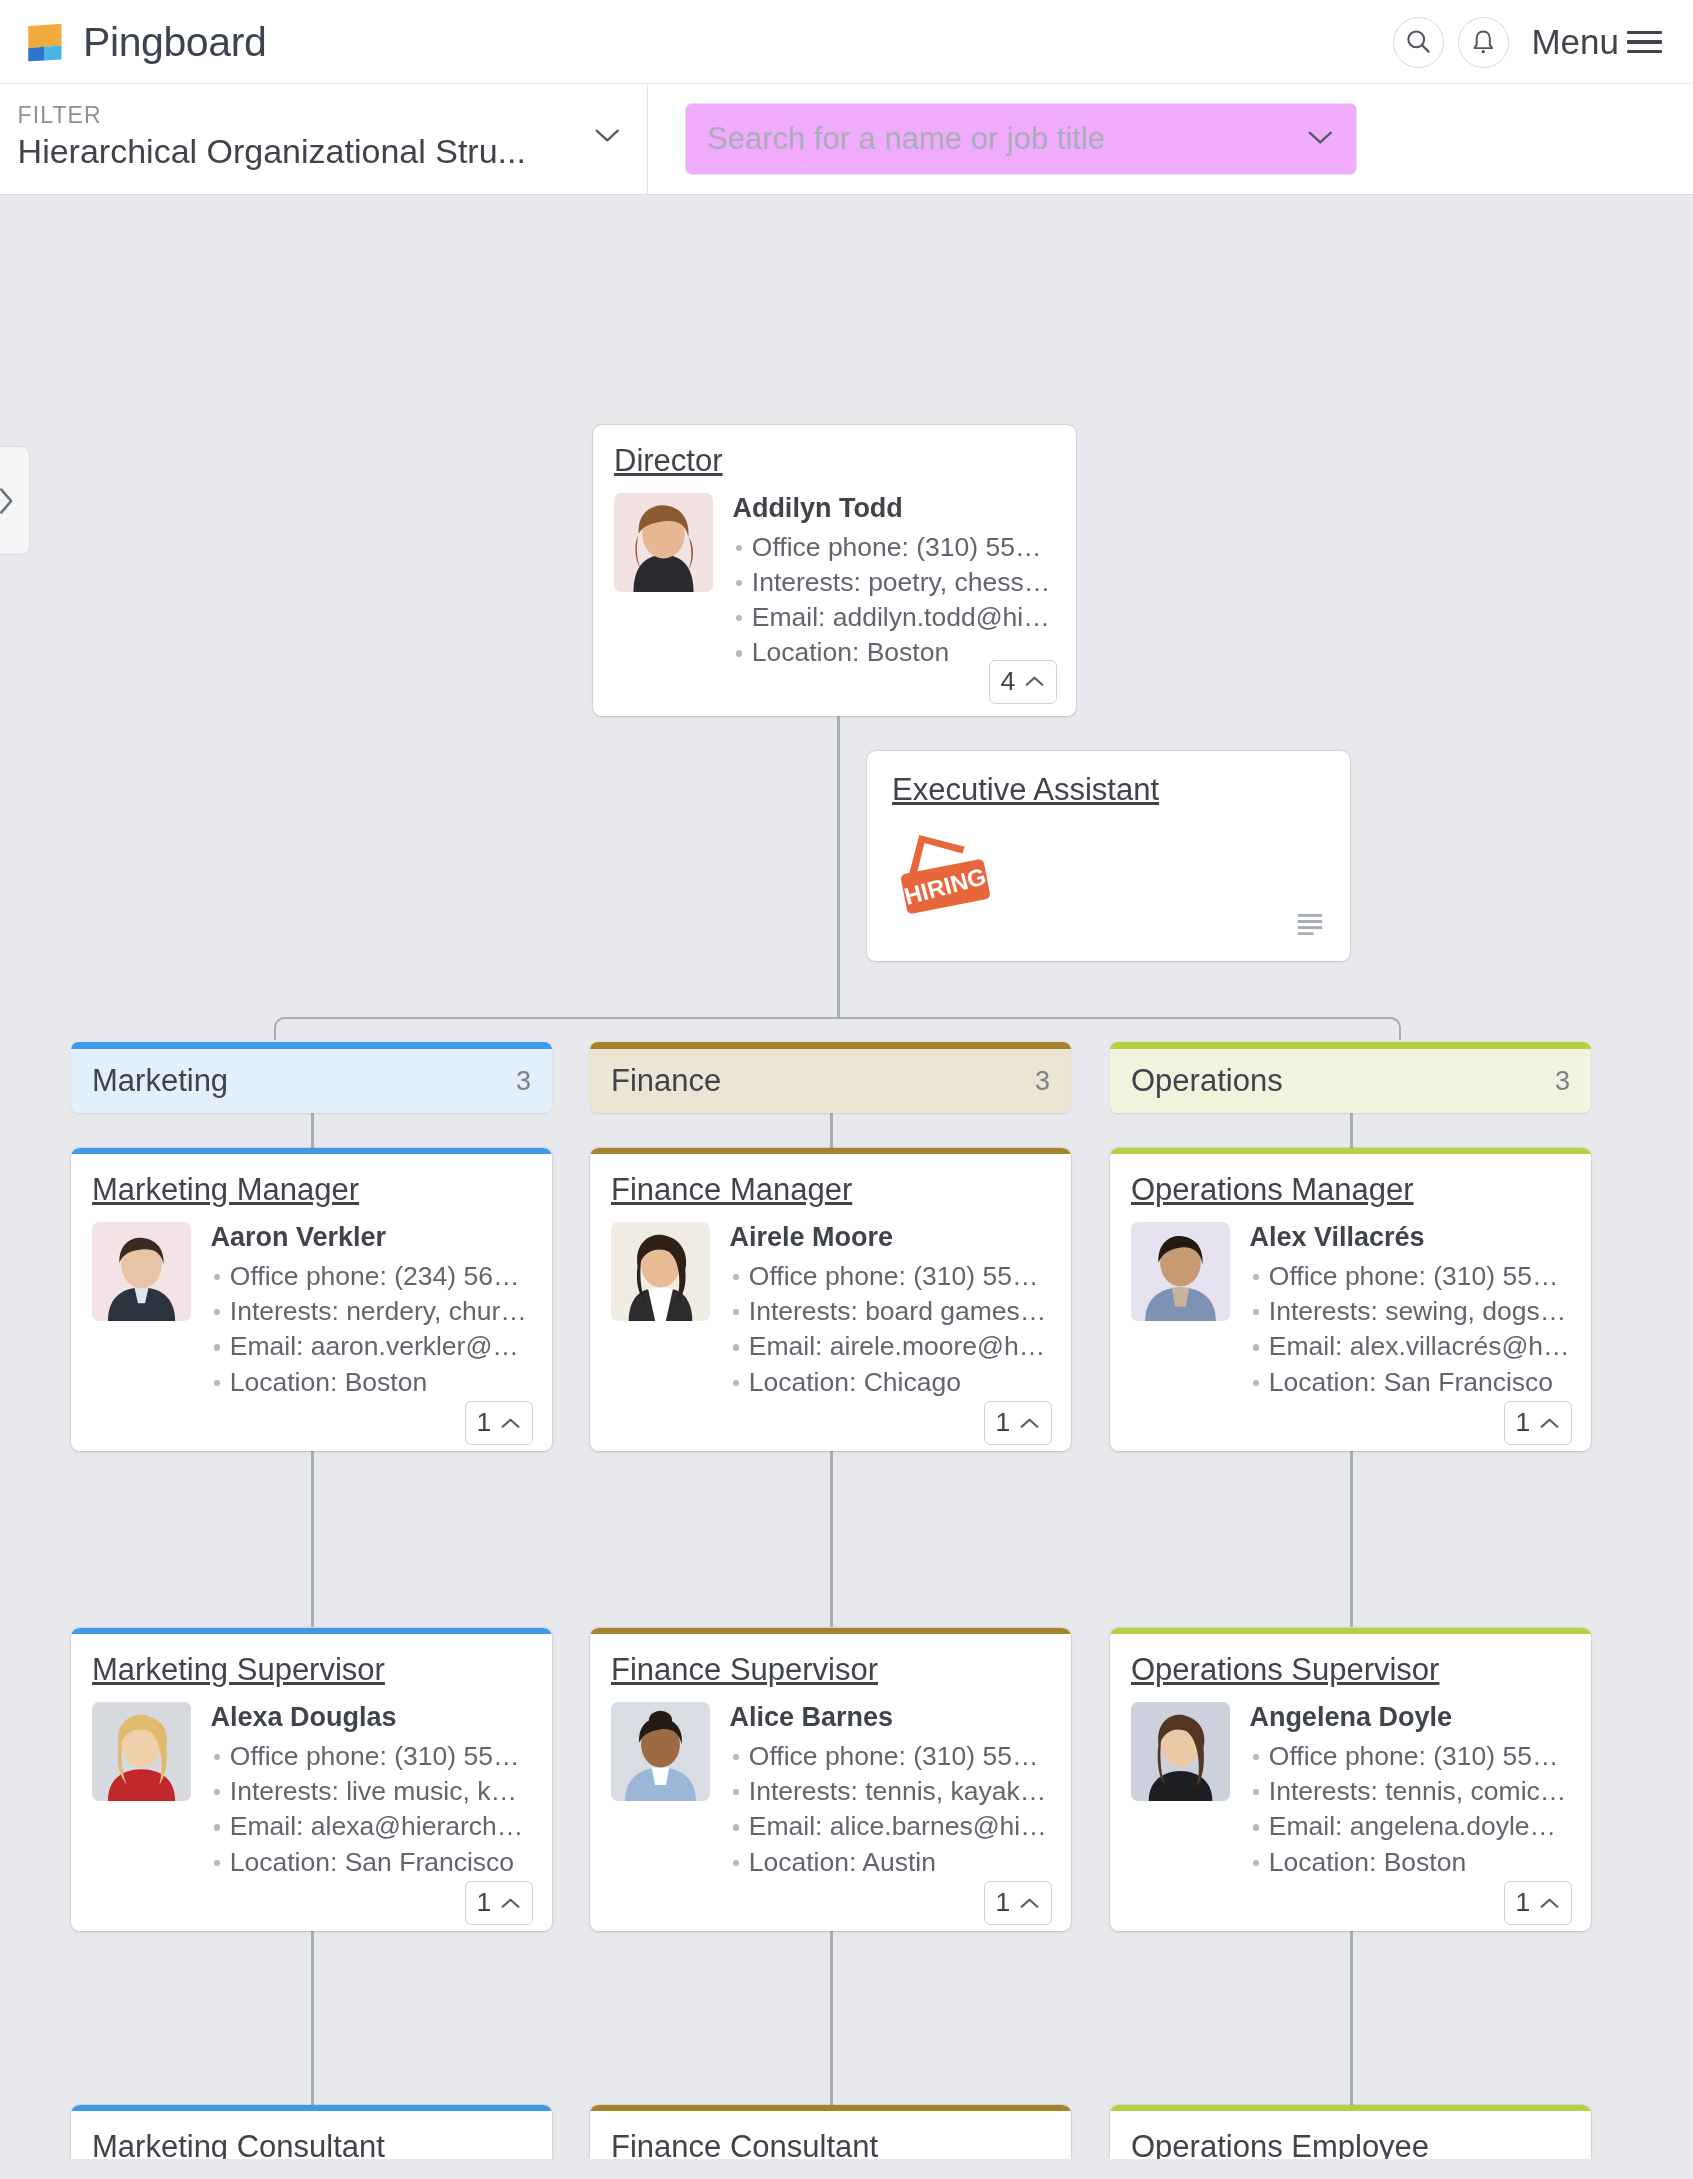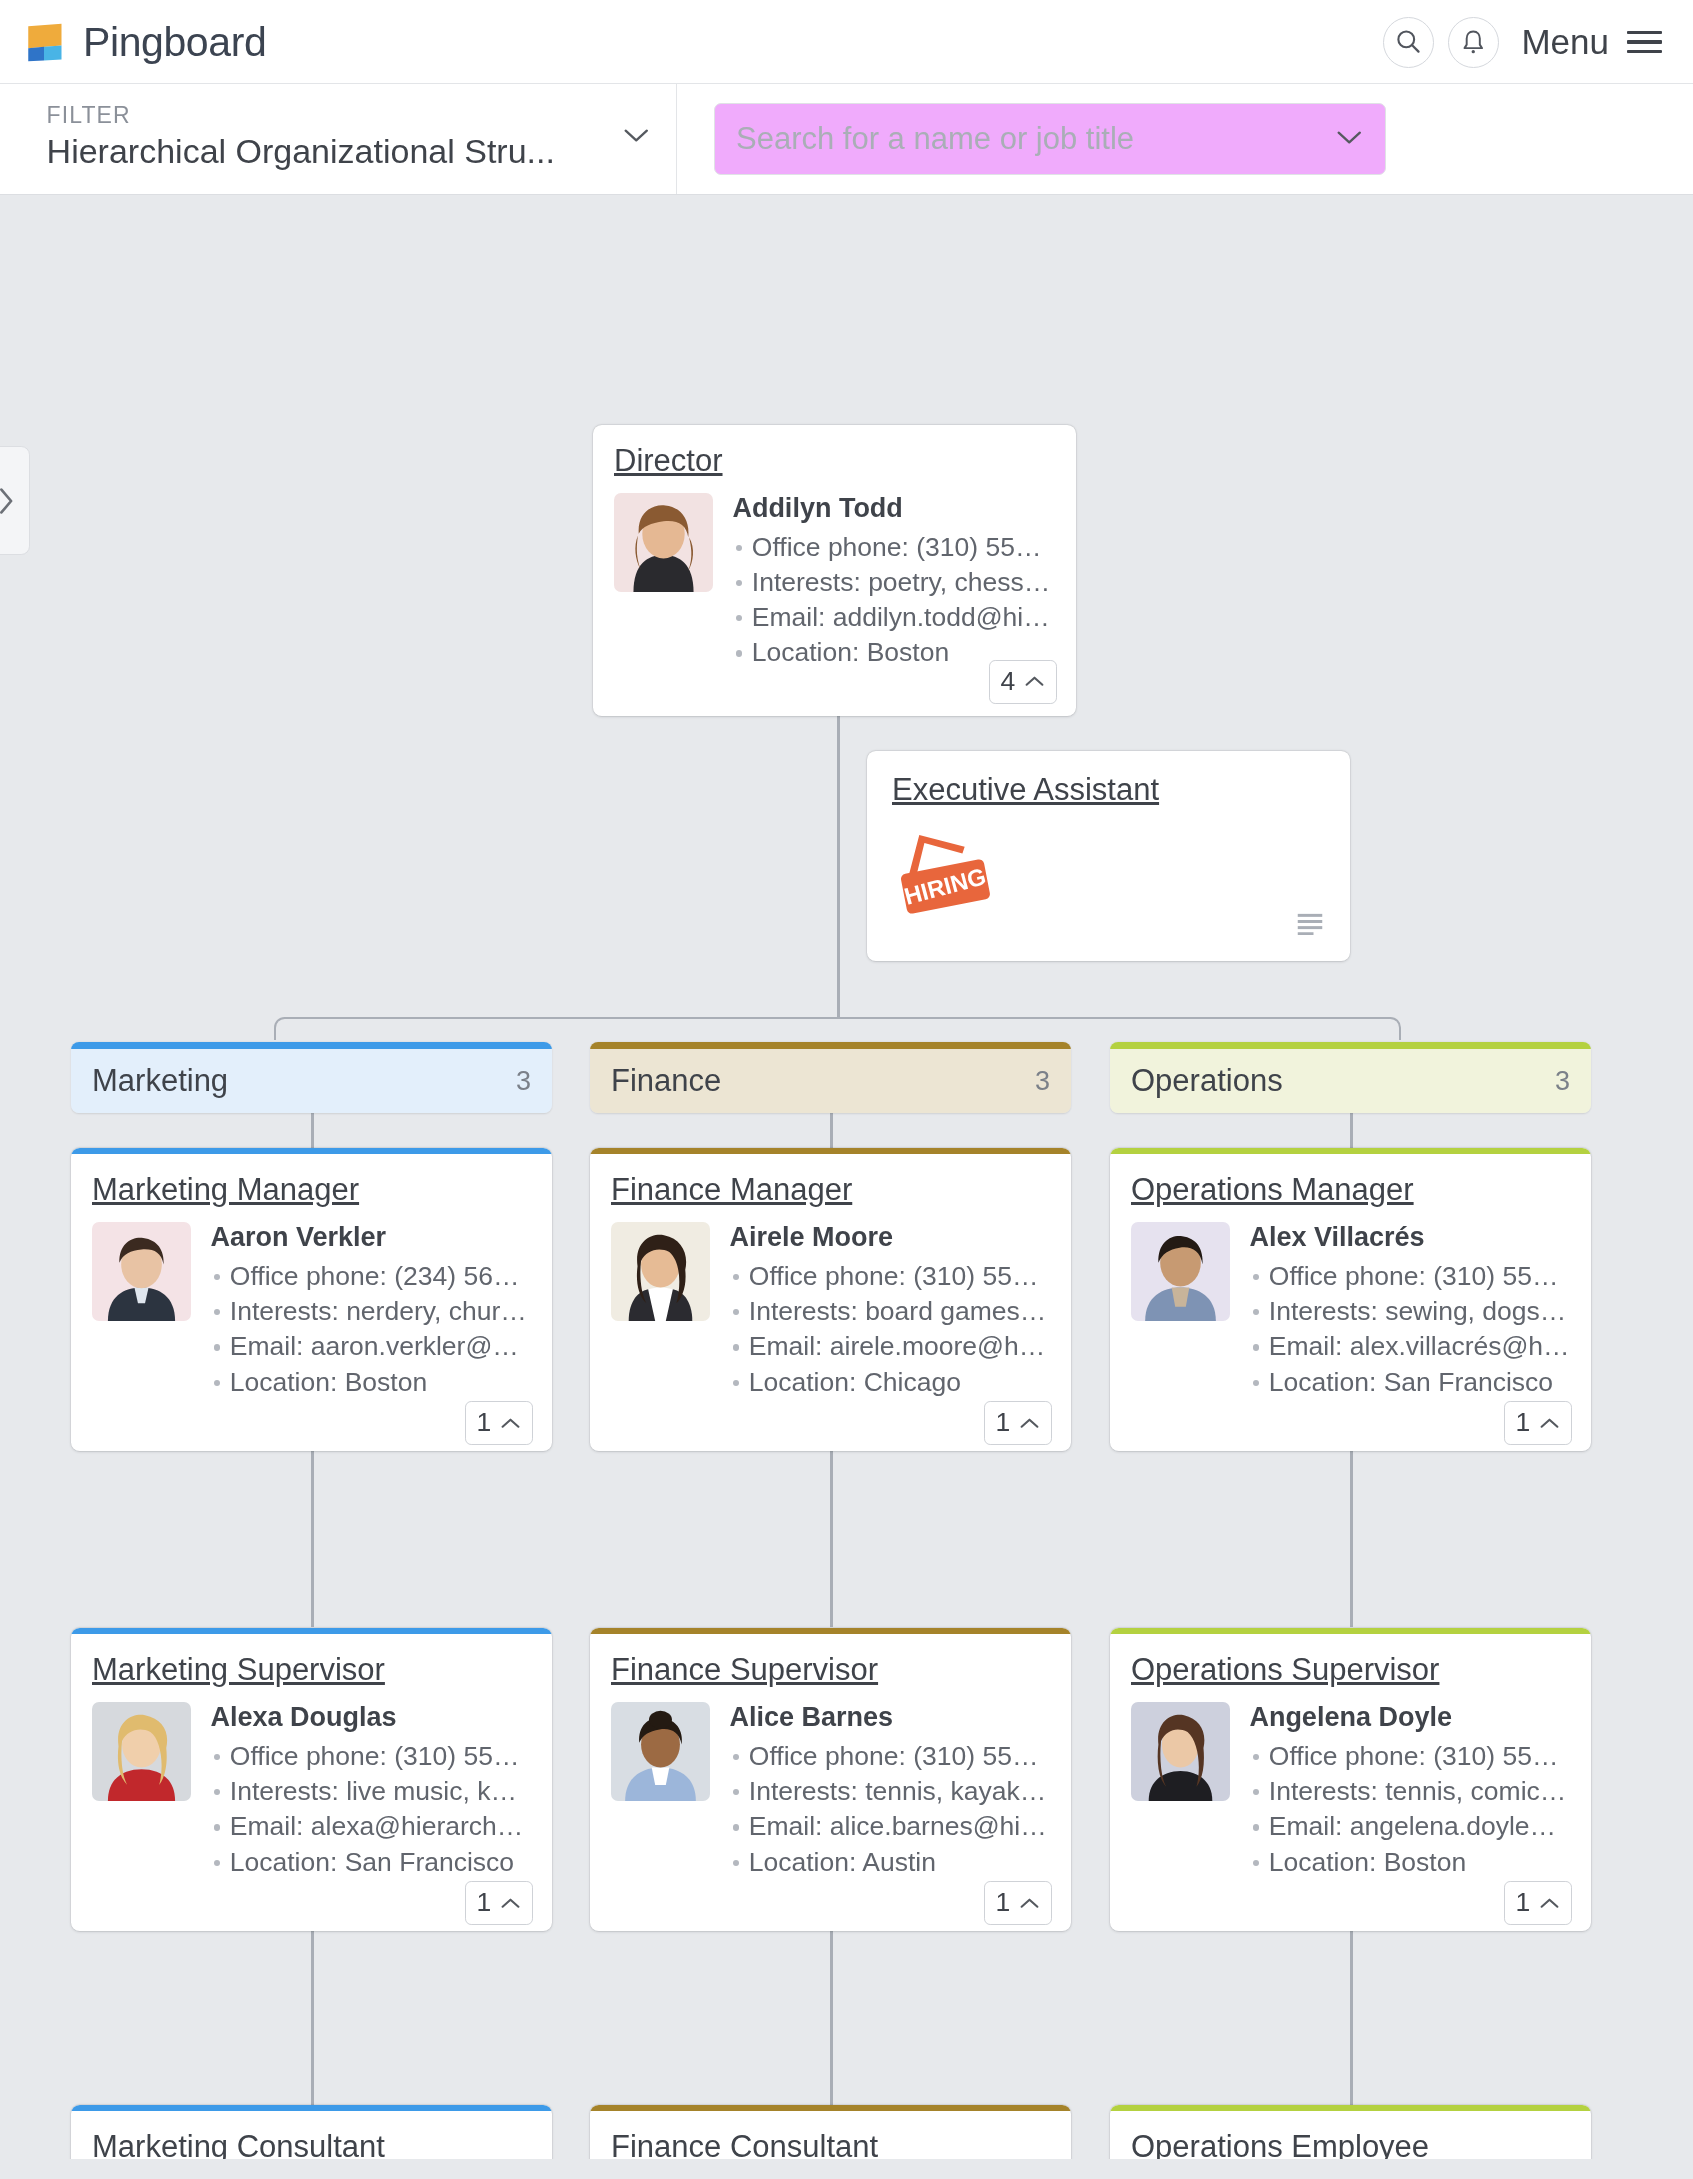--- a/index.html
+++ b/index.html
@@ -33,21 +33,21 @@
     line-height: 1;
   }
   .topbar-right { margin-left: auto; display: flex; align-items: center; gap: 14px; }
   .circle-btn {
     width: 51px; height: 51px; border-radius: 50%;
     border: 1.3px solid #d5d8dd;
     background: #fff;
     display: flex; align-items: center; justify-content: center;
     cursor: pointer;
   }
-  .menu-group { display: flex; align-items: center; gap: 18px; margin-left: 8.8px; cursor: pointer; }
+  .menu-group { display: flex; align-items: center; gap: 8px; margin-left: 8.8px; cursor: pointer; }
   .menu-label { font-size: 35px; color: #3f434a; }
   .hamburger { display: flex; flex-direction: column; gap: 6.2px; }
   .hamburger span { display: block; width: 35px; height: 3.5px; background: #3f434a; border-radius: 0.9px; }
 
   
   .filterbar {
     height: 111px;
     background: #fff;
     display: flex;
     align-items: stretch;
@@ -55,21 +55,20 @@
   }
   .filterbar:after{
     content:""; position:absolute; left:0; right:0; bottom:0; height:0.9px; background:#dcdee2;
   }
   .filter-cell {
     width: 648px;
     padding: 17.6px 26.5px 0 17.6px;
     position: relative;
     border-right: 0.9px solid #e3e5e8;
     cursor: pointer;
-    margin-left: 29px;
   }
   .filter-label {
     font-size: 23px;
     letter-spacing: 1.1px;
     color: #8b9099;
     margin-bottom: 3.5px;
   }
   .filter-value {
     font-size: 34px;
     color: #3f434a;

